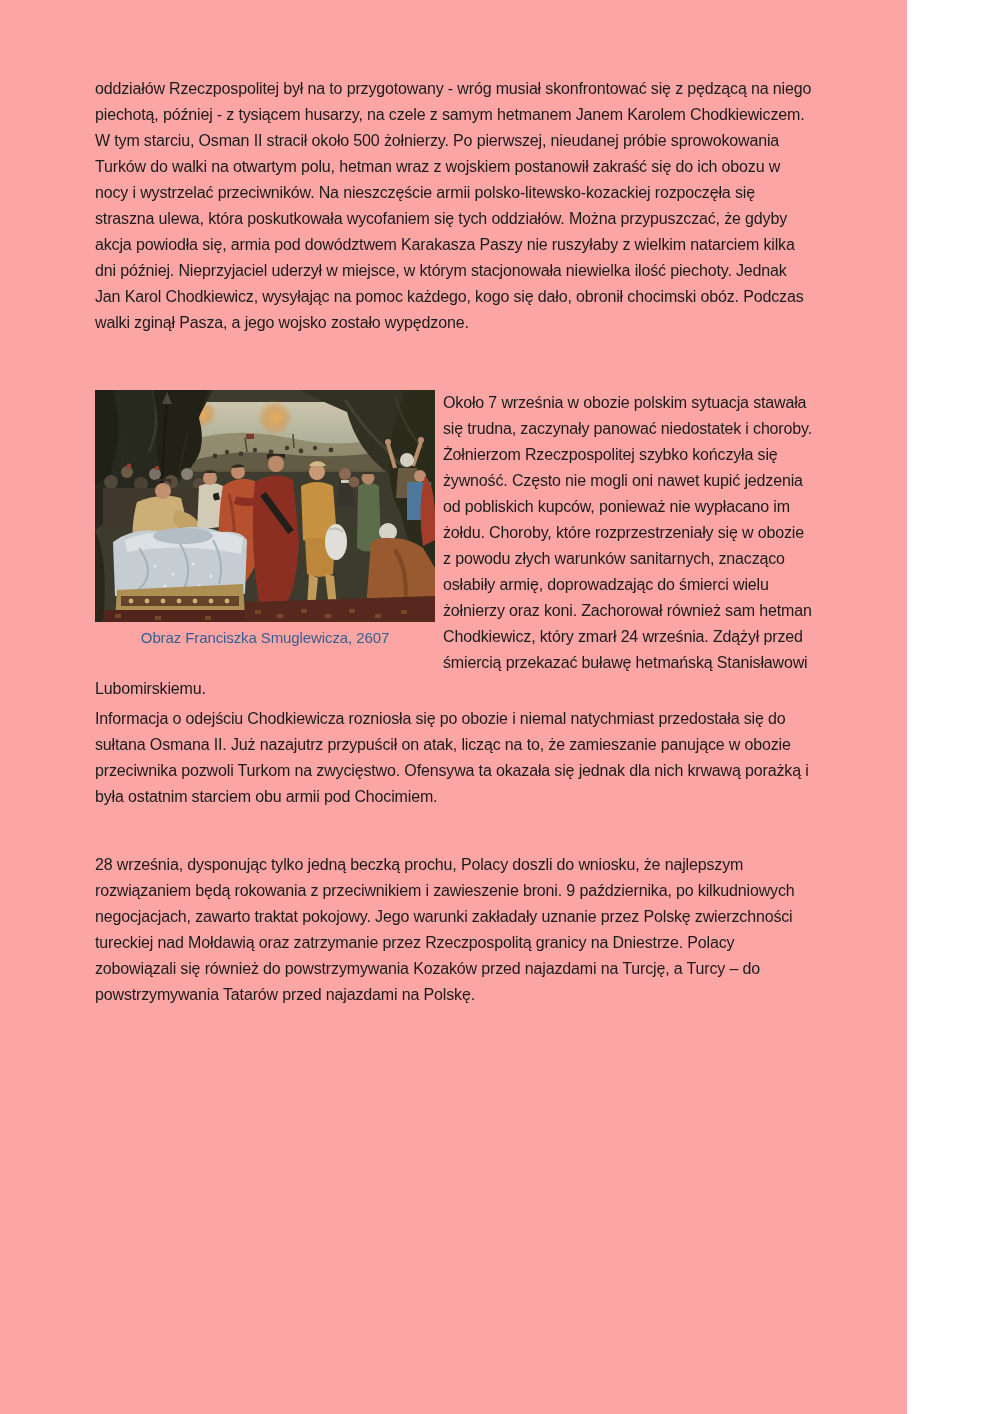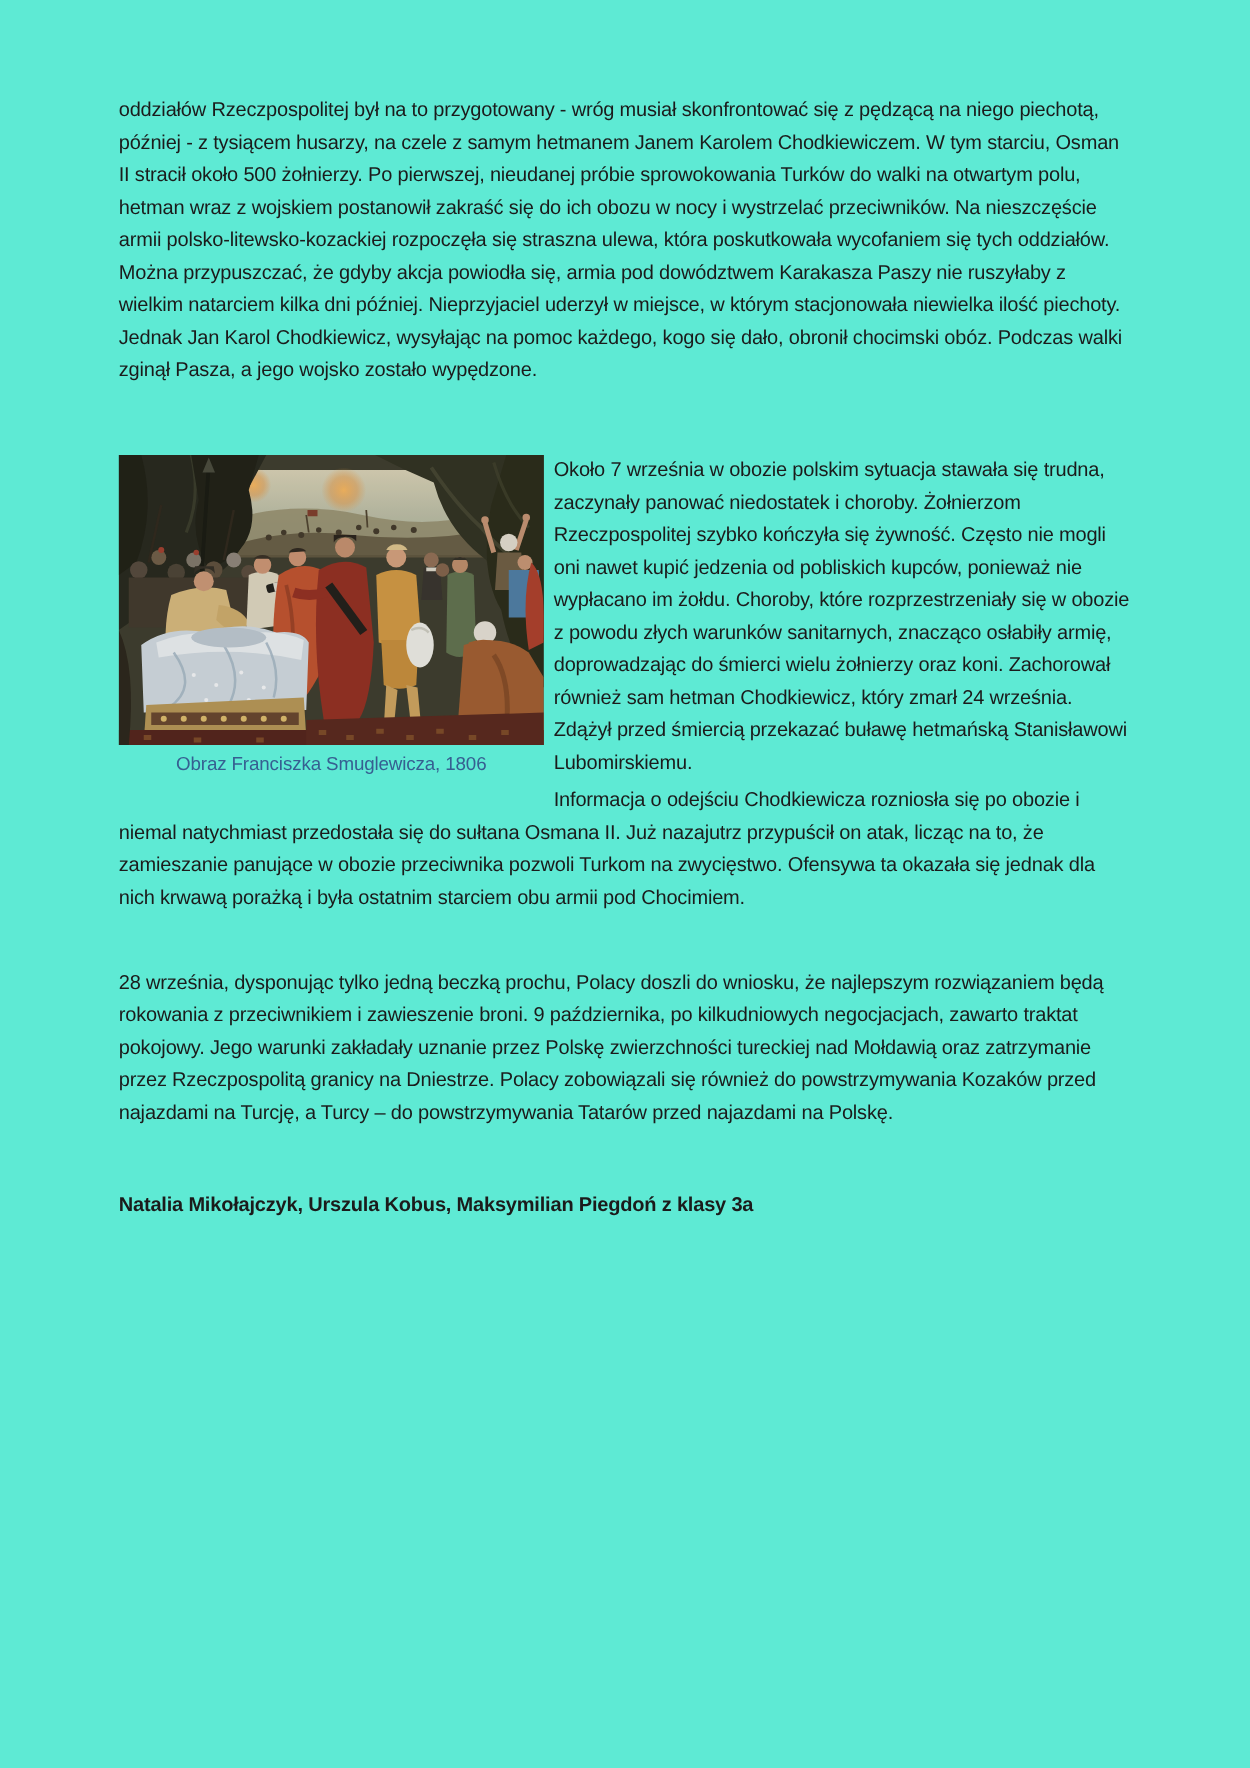--- a/index.html
+++ b/index.html
@@ -8,24 +8,24 @@
     background: #ffffff;
   }
   body {
     width: 1000px;
     min-height: 1414px;
     font-family: "Liberation Sans", "DejaVu Sans", sans-serif;
     color: #1b1b1b;
   }
   .page {
     box-sizing: border-box;
-    width: 1000px;
+    width: 907px;
     min-height: 1414px;
     padding: 76px 95px 40px 95px;
-    background: #5eead4;
+    background: #fca5a5;
   }
   .page::after { content:""; display:block; clear:both; }
   p.body-text {
     margin: 0;
     font-size: 16px;
     line-height: 26px;
     letter-spacing: -0.15px;
     text-align: left;
   }
   #p1 { margin-bottom: 54px; }
@@ -231,24 +231,23 @@
             <rect x="20" y="224" width="6" height="4"></rect>
           <rect x="60" y="226" width="6" height="4"></rect>
             <rect x="110" y="226" width="6" height="4"></rect>
         </g>
 
         <path d="M0 140 Q14 170 8 232 H0 Z" fill="#262218"></path>
 
         <rect width="340" height="232" fill="#6b6a50" opacity="0.07"></rect>
       </svg>
     </div>
-    <figcaption class="caption">Obraz Franciszka Smuglewicza, 1806</figcaption>
+    <figcaption class="caption">Obraz Franciszka Smuglewicza, 2607</figcaption>
   </figure>
 
   <p class="body-text" id="p2">Około 7 września w obozie polskim sytuacja stawała się trudna, zaczynały panować niedostatek i choroby. Żołnierzom Rzeczpospolitej szybko kończyła się żywność. Często nie mogli oni nawet kupić jedzenia od pobliskich kupców, ponieważ nie wypłacano im żołdu. Choroby, które rozprzestrzeniały się w obozie z powodu złych warunków sanitarnych, znacząco osłabiły armię, doprowadzając do śmierci wielu żołnierzy oraz koni. Zachorował również sam hetman Chodkiewicz, który zmarł 24 września. Zdążył przed śmiercią przekazać buławę hetmańską Stanisławowi Lubomirskiemu.</p>
 
   <p class="body-text" id="p3">Informacja o odejściu Chodkiewicza rozniosła się po obozie i niemal natychmiast przedostała się do sułtana Osmana II. Już nazajutrz przypuścił on atak, licząc na to, że zamieszanie panujące w obozie przeciwnika pozwoli Turkom na zwycięstwo. Ofensywa ta okazała się jednak dla nich krwawą porażką i była ostatnim starciem obu armii pod Chocimiem.</p>
 
   <p class="body-text" id="p4">28 września, dysponując tylko jedną beczką prochu, Polacy doszli do wniosku, że najlepszym rozwiązaniem będą rokowania z przeciwnikiem i zawieszenie broni. 9 października, po kilkudniowych negocjacjach, zawarto traktat pokojowy. Jego warunki zakładały uznanie przez Polskę zwierzchności tureckiej nad Mołdawią oraz zatrzymanie przez Rzeczpospolitą granicy na Dniestrze. Polacy zobowiązali się również do powstrzymywania Kozaków przed najazdami na Turcję, a Turcy – do powstrzymywania Tatarów przed najazdami na Polskę.</p>
 
-  <p class="authors">Natalia Mikołajczyk, Urszula Kobus, Maksymilian Piegdoń z klasy 3a</p>
 
 </div>
 
 </body></html>

